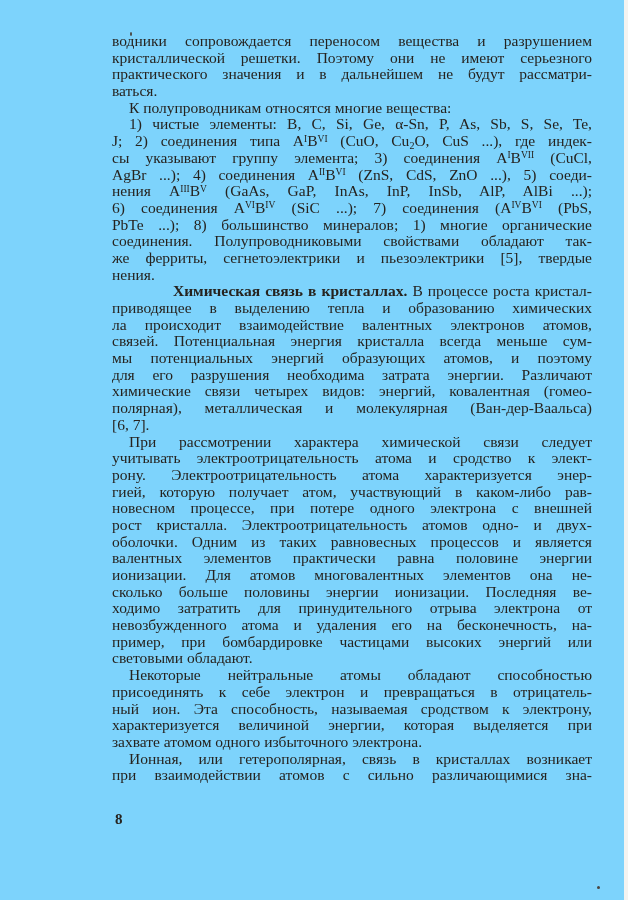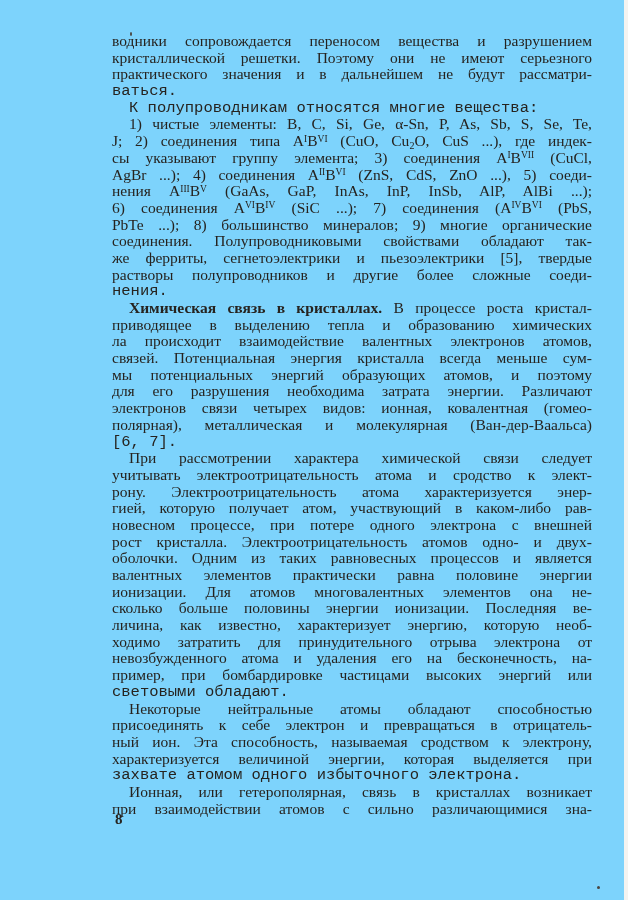--- a/index.html
+++ b/index.html
@@ -25,23 +25,23 @@
     font-size: 15.5px;
     line-height: 16.7px;
     color: #26231f;
   }
   .line {
     height: 16.7px;
     text-align: justify;
     text-align-last: justify;
     white-space: normal;
   }
-  .line.end { text-align-last: left; font-family: Liberation Mono, monospace; }
+  .line.end { text-align-last: left; }
   .line.indent { text-indent: 17px; }
-  .bold { font-weight: bold; }
+  .bold { font-weight: bold; margin-left: 44px; }
   .text-block sup {
     font-size: 9.5px;
     line-height: 0;
     vertical-align: baseline;
     position: relative;
     top: -4.6px;
   }
   .text-block sub {
     font-size: 10px;
     line-height: 0;
@@ -75,45 +75,43 @@
       <div class="line"><span>кристаллической решетки. Поэтому они не имеют серьезного</span></div>
       <div class="line"><span>практического значения и в дальнейшем не будут рассматри-</span></div>
       <div class="line end"><span>ваться.</span></div>
       <div class="line indent end"><span>К полупроводникам относятся многие вещества:</span></div>
       <div class="line indent"><span>1) чистые элементы: B, C, Si, Ge, α-Sn, P, As, Sb, S, Se, Te,</span></div>
       <div class="line"><span>J; 2) соединения типа A</span><sup>I</sup><span>B</span><sup>VI</sup><span> (CuO, Cu</span><sub>2</sub><span>O, CuS ...), где индек-</span></div>
       <div class="line"><span>сы указывают группу элемента; 3) соединения A</span><sup>I</sup><span>B</span><sup>VII</sup><span> (CuCl,</span></div>
       <div class="line"><span>AgBr ...); 4) соединения A</span><sup>II</sup><span>B</span><sup>VI</sup><span> (ZnS, CdS, ZnO ...), 5) соеди-</span></div>
       <div class="line"><span>нения A</span><sup>III</sup><span>B</span><sup>V</sup><span> (GaAs, GaP, InAs, InP, InSb, AlP, AlBi ...);</span></div>
       <div class="line"><span>6) соединения A</span><sup>VI</sup><span>B</span><sup>IV</sup><span> (SiC ...); 7) соединения (A</span><sup>IV</sup><span>B</span><sup>VI</sup><span> (PbS,</span></div>
-      <div class="line"><span>PbTe ...); 8) большинство минералов; 9) многие органические</span></div>
+      <div class="line"><span>PbTe ...); 8) большинство минералов; 1) многие органические</span></div>
       <div class="line"><span>соединения. Полупроводниковыми свойствами обладают так-</span></div>
       <div class="line"><span>же ферриты, сегнетоэлектрики и пьезоэлектрики [5], твердые</span></div>
-      <div class="line"><span>растворы полупроводников и другие более сложные соеди-</span></div>
       <div class="line end"><span>нения.</span></div>
       <div class="line indent"><span class="bold">Химическая связь в кристаллах.</span><span> В процессе роста кристал-</span></div>
       <div class="line"><span>приводящее в выделению тепла и образованию химических</span></div>
       <div class="line"><span>ла происходит взаимодействие валентных электронов атомов,</span></div>
       <div class="line"><span>связей. Потенциальная энергия кристалла всегда меньше сум-</span></div>
       <div class="line"><span>мы потенциальных энергий образующих атомов, и поэтому</span></div>
       <div class="line"><span>для его разрушения необходима затрата энергии. Различают</span></div>
-      <div class="line"><span>электронов связи четырех видов: ионная, ковалентная (гомео-</span></div>
+      <div class="line"><span>химические связи четырех видов: энергий, ковалентная (гомео-</span></div>
       <div class="line"><span>полярная), металлическая и молекулярная (Ван-дер-Ваальса)</span></div>
       <div class="line end"><span>[6, 7].</span></div>
       <div class="line indent"><span>При рассмотрении характера химической связи следует</span></div>
       <div class="line"><span>учитывать электроотрицательность атома и сродство к элект-</span></div>
       <div class="line"><span>рону. Электроотрицательность атома характеризуется энер-</span></div>
       <div class="line"><span>гией, которую получает атом, участвующий в каком-либо рав-</span></div>
       <div class="line"><span>новесном процессе, при потере одного электрона с внешней</span></div>
       <div class="line"><span>рост кристалла. Электроотрицательность атомов одно- и двух-</span></div>
       <div class="line"><span>оболочки. Одним из таких равновесных процессов и является</span></div>
       <div class="line"><span>валентных элементов практически равна половине энергии</span></div>
       <div class="line"><span>ионизации. Для атомов многовалентных элементов она не-</span></div>
       <div class="line"><span>сколько больше половины энергии ионизации. Последняя ве-</span></div>
-      <div class="line"><span>личина, как известно, характеризует энергию, которую необ-</span></div>
       <div class="line"><span>ходимо затратить для принудительного отрыва электрона от</span></div>
       <div class="line"><span>невозбужденного атома и удаления его на бесконечность, на-</span></div>
       <div class="line"><span>пример, при бомбардировке частицами высоких энергий или</span></div>
       <div class="line end"><span>световыми обладают.</span></div>
       <div class="line indent"><span>Некоторые нейтральные атомы обладают способностью</span></div>
       <div class="line"><span>присоединять к себе электрон и превращаться в отрицатель-</span></div>
       <div class="line"><span>ный ион. Эта способность, называемая сродством к электрону,</span></div>
       <div class="line"><span>характеризуется величиной энергии, которая выделяется при</span></div>
       <div class="line end"><span>захвате атомом одного избыточного электрона.</span></div>
       <div class="line indent"><span>Ионная, или гетерополярная, связь в кристаллах возникает</span></div>

